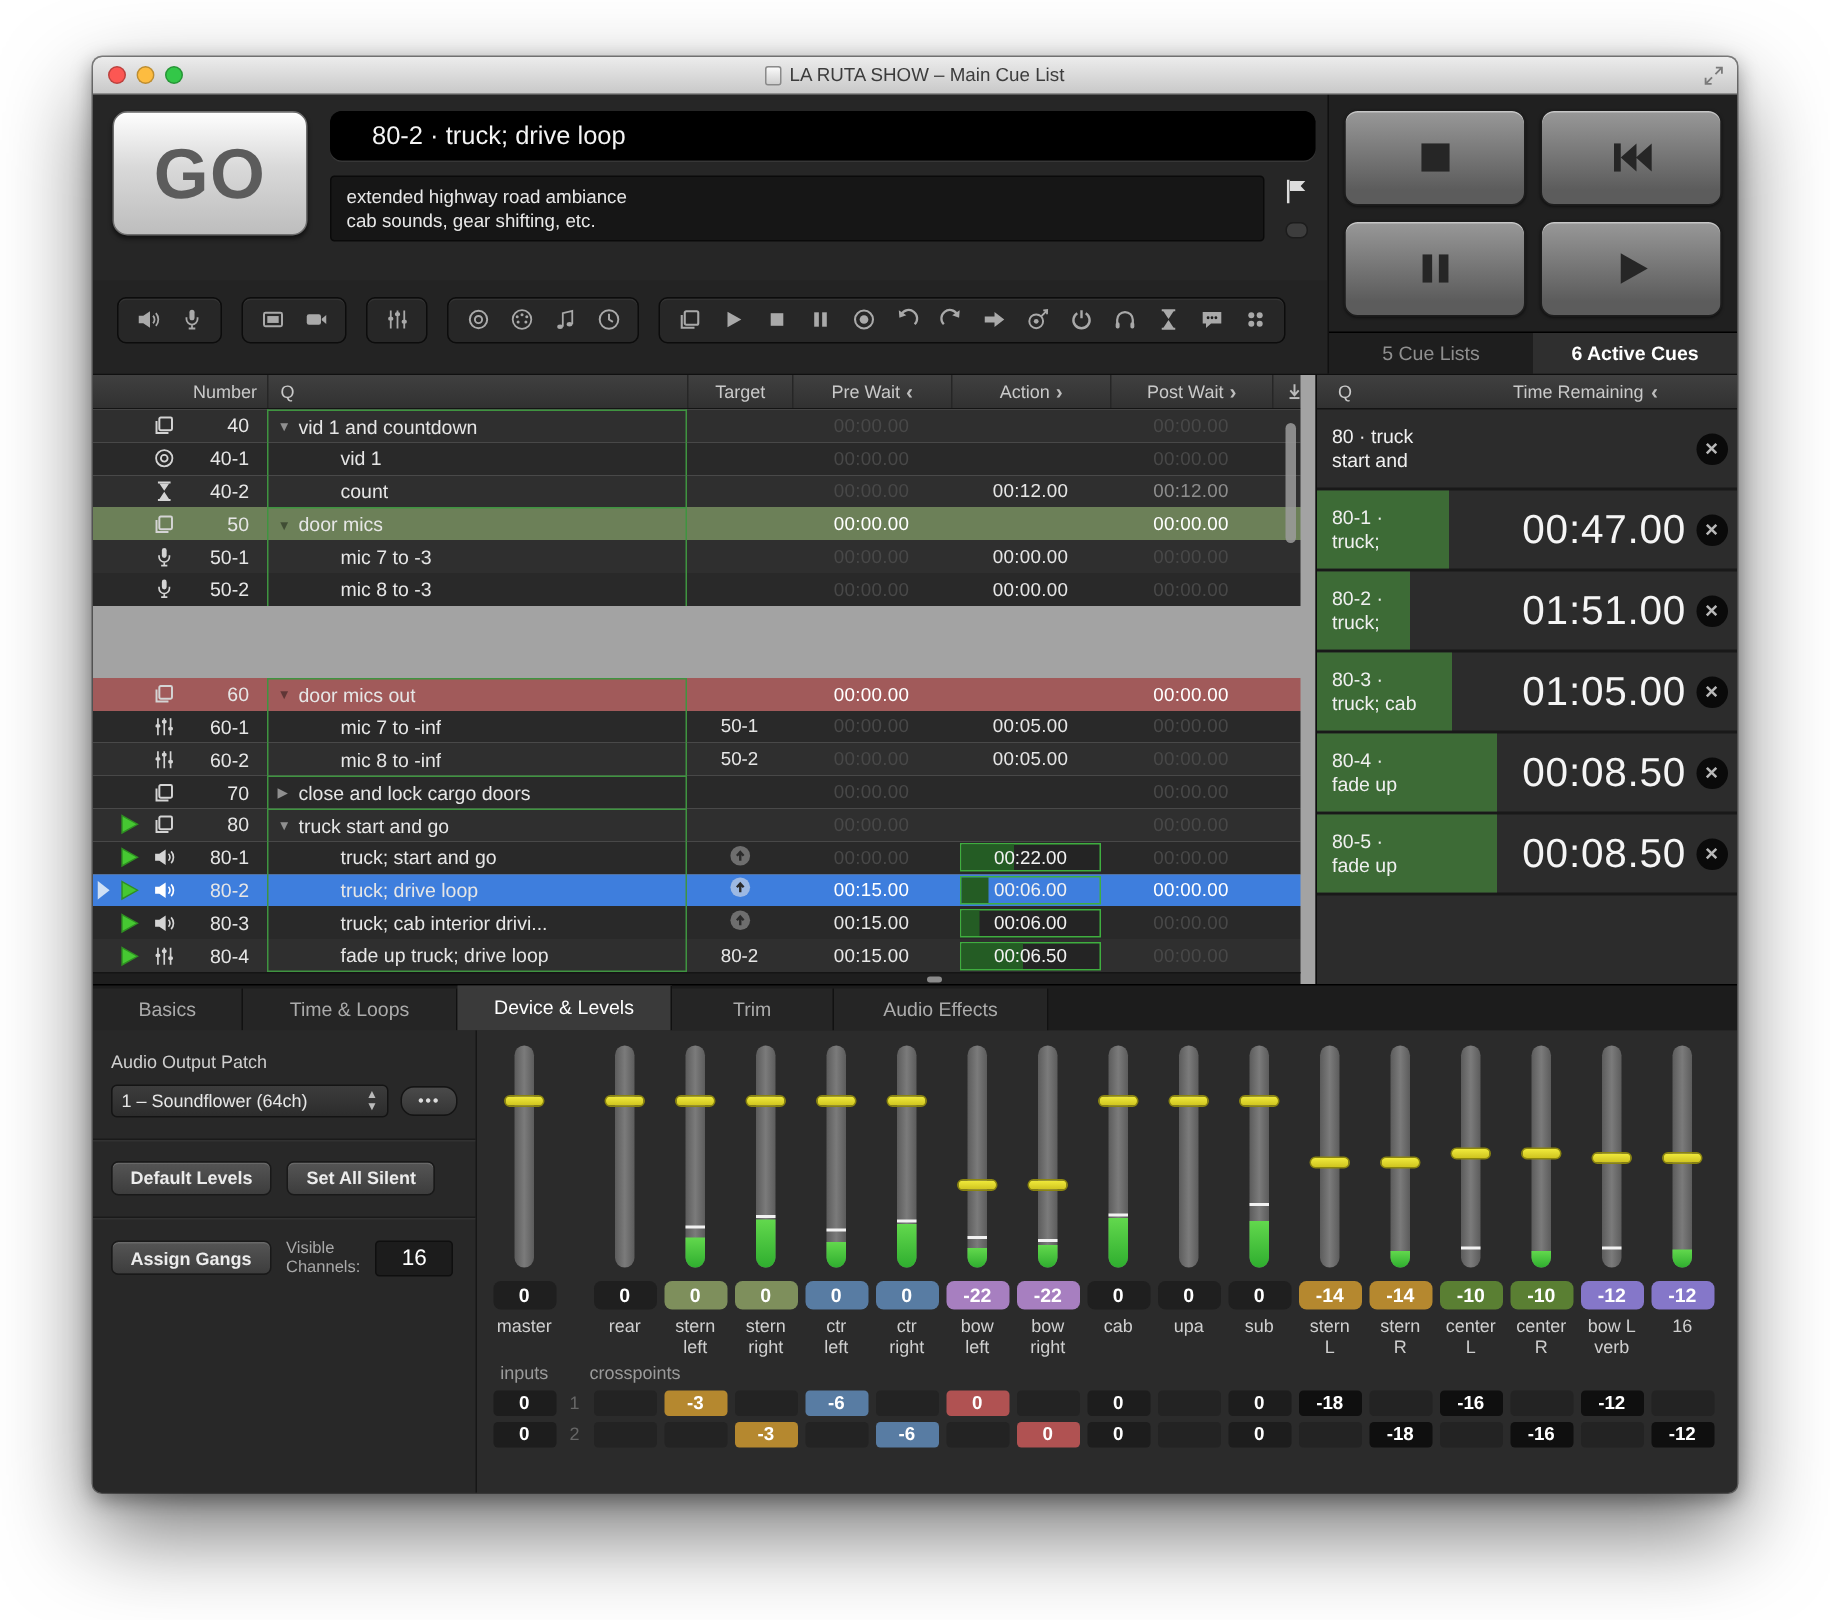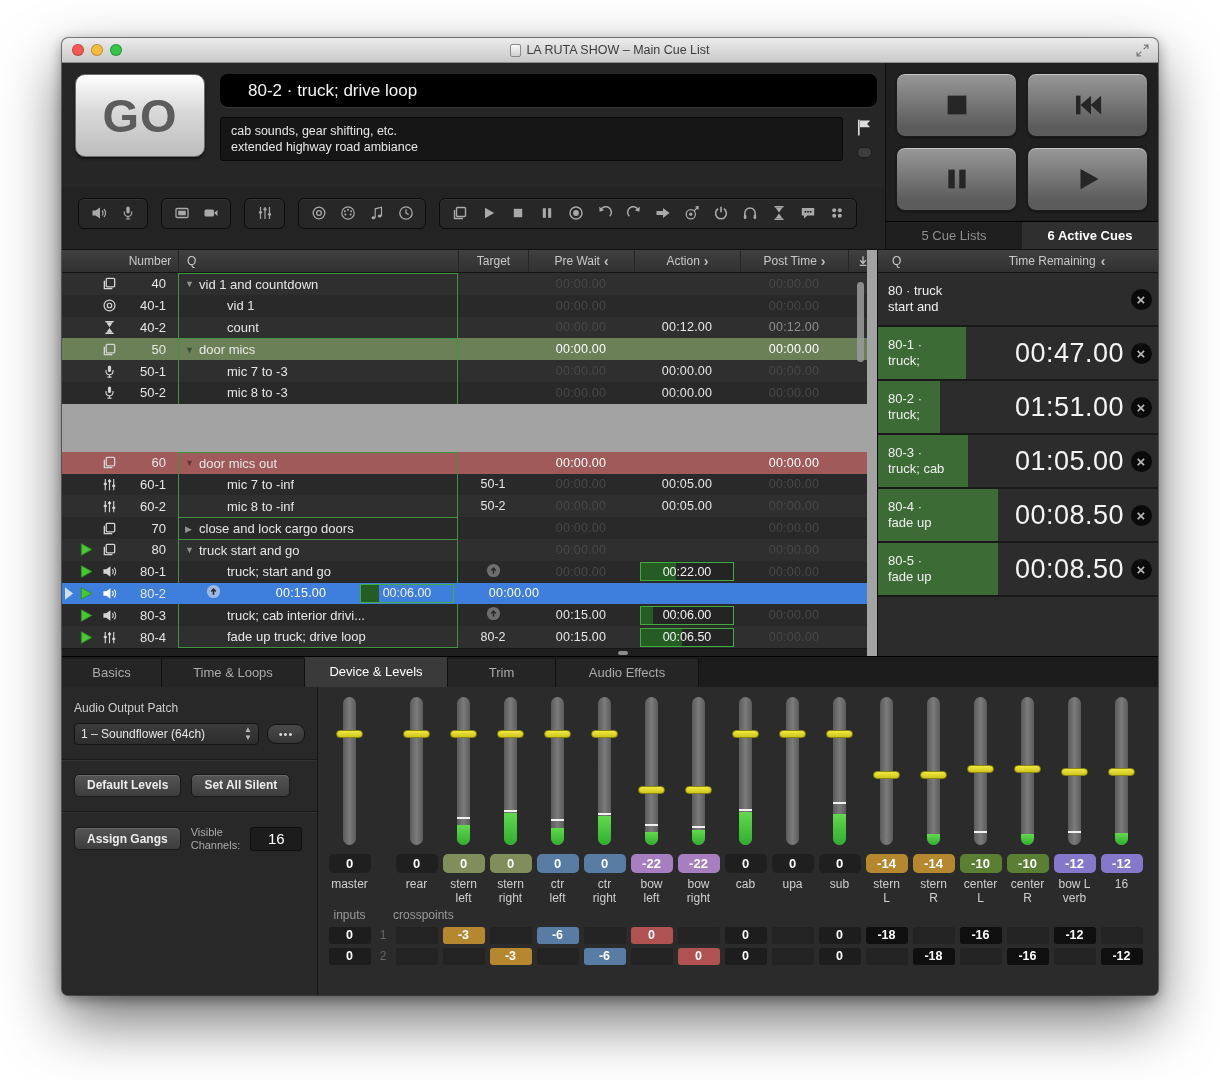--- a/index.html
+++ b/index.html
@@ -171,22 +171,22 @@
   </div>
 
   <div class="top-region">
     <div class="top-left">
       <div class="header-row">
         <div class="go-btn">GO</div>
         <div class="cue-display-col">
           <div class="current-cue">80-2 · truck; drive loop</div>
           <div class="notes-row">
             <div class="notes-box">
+              <div>extended highway road ambiance</div>
               <div>cab sounds, gear shifting, etc.</div>
-              <div>extended highway road ambiance</div>
             </div>
             <div class="flag-col">
               <span id="flag-icon"><svg viewBox="0 0 16 16" width="19" height="19">
                     <path d="M3.2 1.5v13.2" stroke="#dcdcdc" stroke-width="1.4"></path>
                     <path d="M4.2 2.2h8.6L10.2 5l2.6 2.8H4.2z" fill="#dcdcdc"></path>
                   </svg></span>
               <div class="flag-pill"></div>
             </div>
           </div>
         </div>
@@ -401,21 +401,21 @@
           </div>
           <div class="hcell col-pre">
             <span>Pre Wait</span>
             <span class="chev">‹</span>
           </div>
           <div class="hcell col-action">
             <span>Action</span>
             <span class="chev">›</span>
           </div>
           <div class="hcell col-post">
-            <span>Post Time</span>
+            <span>Post Wait</span>
             <span class="chev">›</span>
           </div>
           <div class="hcell col-sort">
             <svg viewBox="0 0 16 16" width="14" height="14">
               <path d="M8 2.5v7.5M4.8 7.2L8 10.8l3.2-3.6" fill="none" stroke="#bbb" stroke-width="1.5"></path>
               <path d="M4.2 13h7.6" stroke="#bbb" stroke-width="1.5"></path>
             </svg>
           </div>
         </div>
       <div class="rows" id="cue-rows">
@@ -696,20 +696,24 @@
                 <path d="M2.5 1.8l11 6.2-11 6.2z" fill="#46c832" stroke="#2f8f22" stroke-width="1"></path>
               </svg>
             </div>
             <div class="c-icon col-icon">
               <svg viewBox="0 0 16 16" width="15" height="15">
                 <path d="M1.5 5.5h3L9 2.5v11L4.5 10.5h-3z" fill="#ffffff"></path>
                 <path d="M11 5.5a3.5 3.5 0 0 1 0 5M12.9 3.8a6.2 6.2 0 0 1 0 8.4" stroke="#ffffff" fill="none" stroke-width="1.2"></path>
               </svg>
             </div>
             <div class="c-num col-num">80-2</div>
+            <div class="c-q col-q">
+              <span class="tri"></span>
+              <span class="q-name ind1">truck; drive loop</span>
+            </div>
             <div class="c-target col-target">
               <span><svg viewBox="0 0 16 16" width="15" height="15">
                   <circle cx="8" cy="8" r="7" fill="#9db9e3"></circle>
                   <path d="M8 11.5V5.8M5.6 8L8 5.4 10.4 8" fill="none" stroke="#2b2b2b" stroke-width="1.7"></path>
                 </svg></span>
             </div>
             <div class="time col-pre">00:15.00</div>
             <div class="col-action">
               <div class="abox">
                 <div class="fill" style="width:20%"></div>

